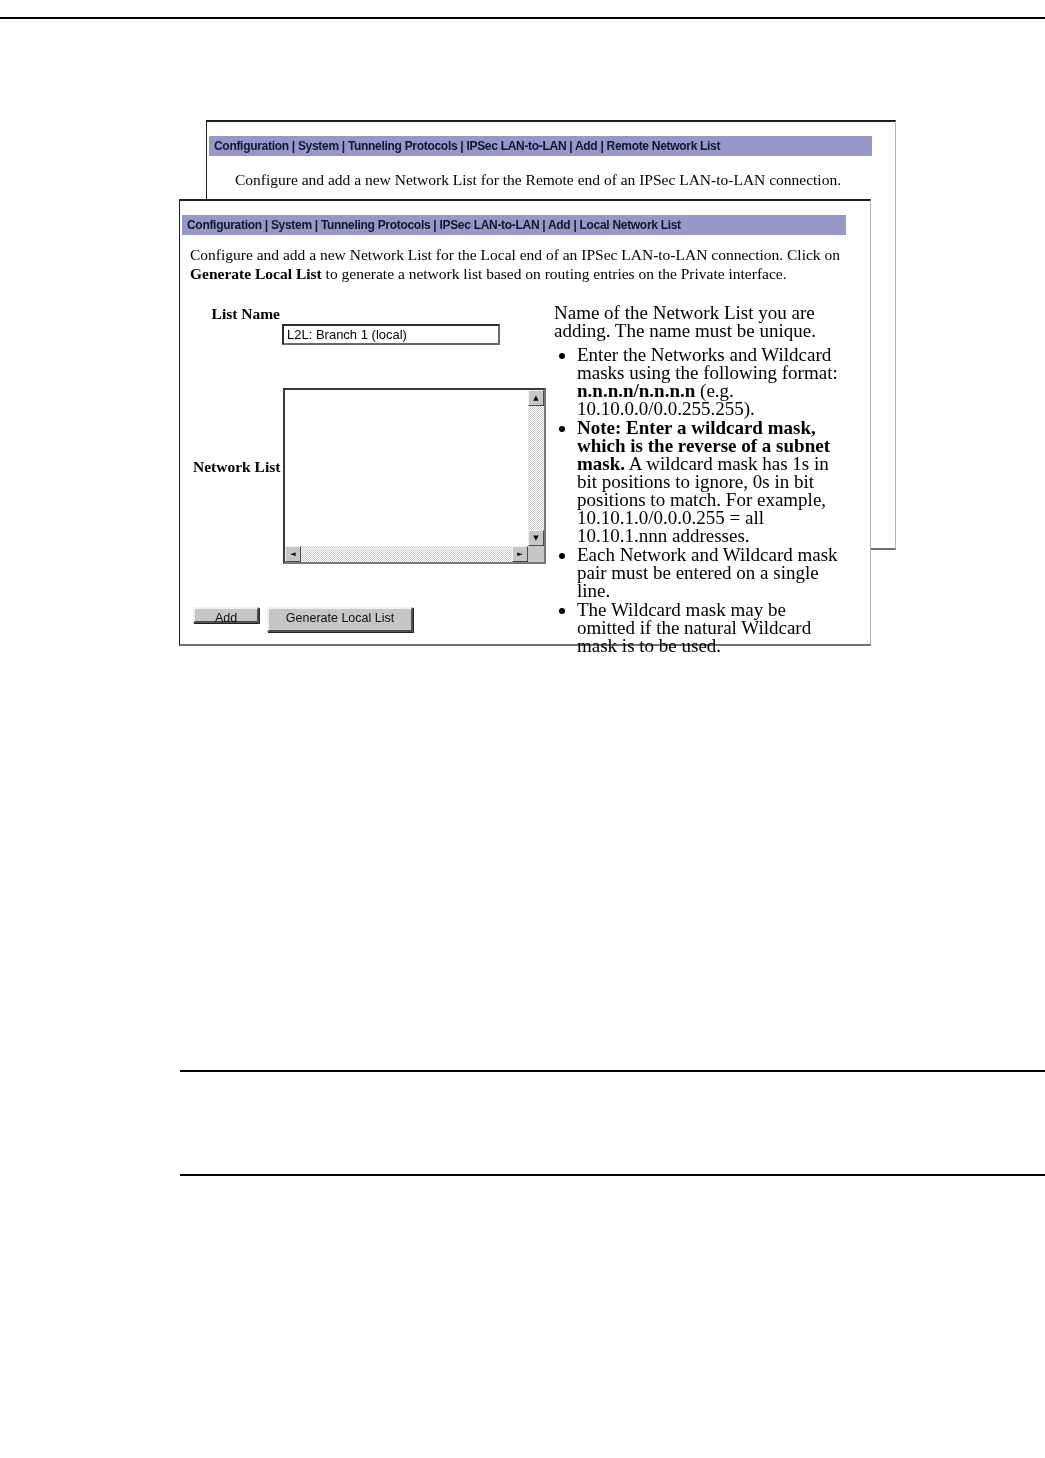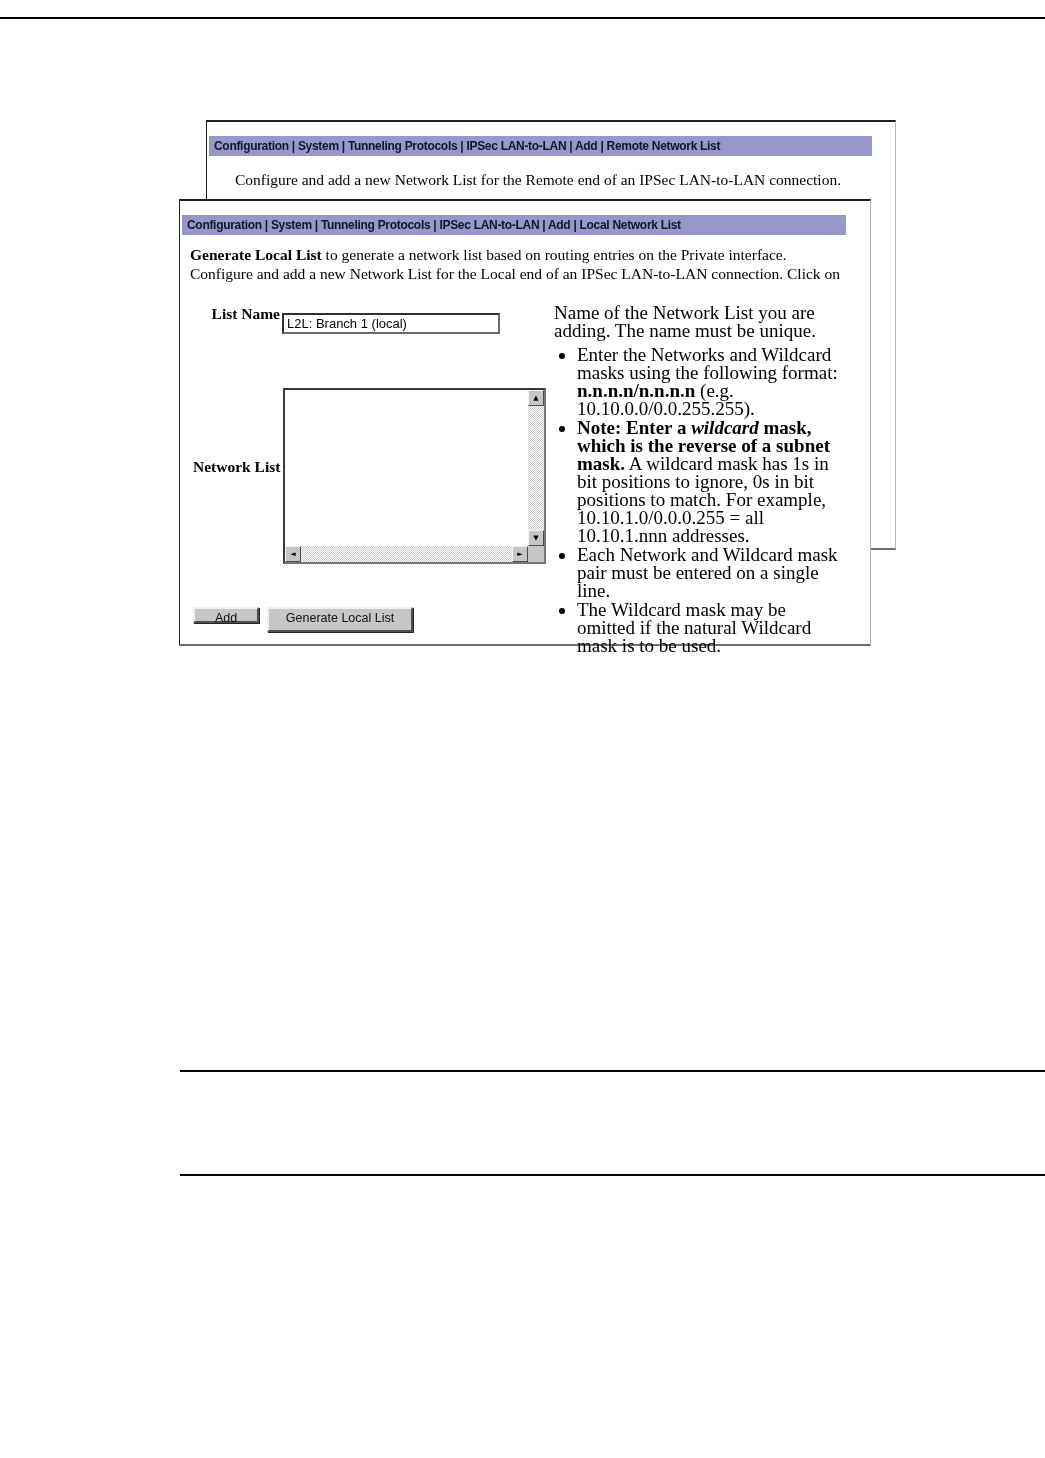--- a/index.html
+++ b/index.html
@@ -27,21 +27,21 @@
   .win-input{position:absolute;box-sizing:border-box;height:21px;
     border:2px solid;border-color:#2e2e2e #6a6a6a #6a6a6a #2e2e2e;
     font-family:"Liberation Sans",sans-serif;font-size:13px;padding:1px 3px;
     background:#fff;color:#000;outline:none;}
 
   .help-col{position:absolute;font-size:19px;line-height:18px;}
   .help-col p{margin:0;}
   .help-col ul{margin:6px 0 0 0;padding-left:23px;}
   .help-col li{margin:0 0 1px 0;}
   .b{font-weight:bold;}
-  .bi{font-weight:bold;font-style:italic;}
+  .bi{font-weight:bold;}
 
   .ta-box{position:absolute;box-sizing:border-box;background:#fff;
     border:2px solid;border-color:#3a3a3a #777 #777 #3a3a3a;}
   .ta-content{position:absolute;left:0;top:0;right:16px;bottom:16px;
     font-family:"Liberation Sans",sans-serif;font-size:13px;background:#fff;}
   .sb-track{background-color:#d6d6d6;
     background-image:repeating-conic-gradient(#ffffff 0% 25%, #cbcbcb 0% 50%);
     background-size:2px 2px;}
   .vscroll{position:absolute;top:0;right:0;bottom:16px;width:16px;
     display:flex;flex-direction:column;}
@@ -70,26 +70,26 @@
 
 <div class="window" id="remote-window">
   <div class="crumb-bar">Configuration | System | Tunneling Protocols | IPSec LAN-to-LAN | Add | Remote Network List</div>
   <div class="intro" style="left:28px;top:48px;">Configure and add a new Network List for the Remote end of an IPSec LAN-to-LAN connection.</div>
 </div>
 
 <div class="window" id="local-window">
   <div class="crumb-bar">Configuration | System | Tunneling Protocols | IPSec LAN-to-LAN | Add | Local Network List</div>
 
   <div class="intro" style="left:10px;top:44px;">
+    <div class="nowrap">Configure and add a new Network List for the Local end of an IPSec LAN-to-LAN connection. Click on</div>
     <div class="nowrap"><span class="b">Generate Local List</span><span> to generate a network list based on routing entries on the Private interface.</span></div>
-    <div class="nowrap">Configure and add a new Network List for the Local end of an IPSec LAN-to-LAN connection. Click on</div>
   </div>
 
   <div class="fieldlabel" style="left:18px;top:104px;width:82px;text-align:right;">List Name</div>
-  <input class="win-input" style="left: 102px; top: 112px; width: 218px;" value="L2L: Branch 1 (local)">
+  <input class="win-input" style="left: 102px; top: 123px; width: 218px;" value="L2L: Branch 1 (local)">
 
   <div class="help-col" style="left:374px;top:103px;width:293px;">
     <p>Name of the Network List you are adding. The name must be unique.</p>
     <ul>
       <li><span>Enter the Networks and Wildcard masks using the following format: </span><span class="b">n.n.n.n/n.n.n.n</span><span> (e.g. 10.10.0.0/0.0.255.255).</span></li>
       <li><span class="b">Note: Enter a </span><span class="bi">wildcard</span><span class="b"> mask, which is the reverse of a subnet mask.</span><span> A wildcard mask has 1s in bit positions to ignore, 0s in bit positions to match. For example, 10.10.1.0/0.0.0.255 = all 10.10.1.nnn addresses.</span></li>
       <li>Each Network and Wildcard mask pair must be entered on a single line.</li>
       <li>The Wildcard mask may be omitted if the natural Wildcard mask is to be used.</li>
     </ul>
   </div>

